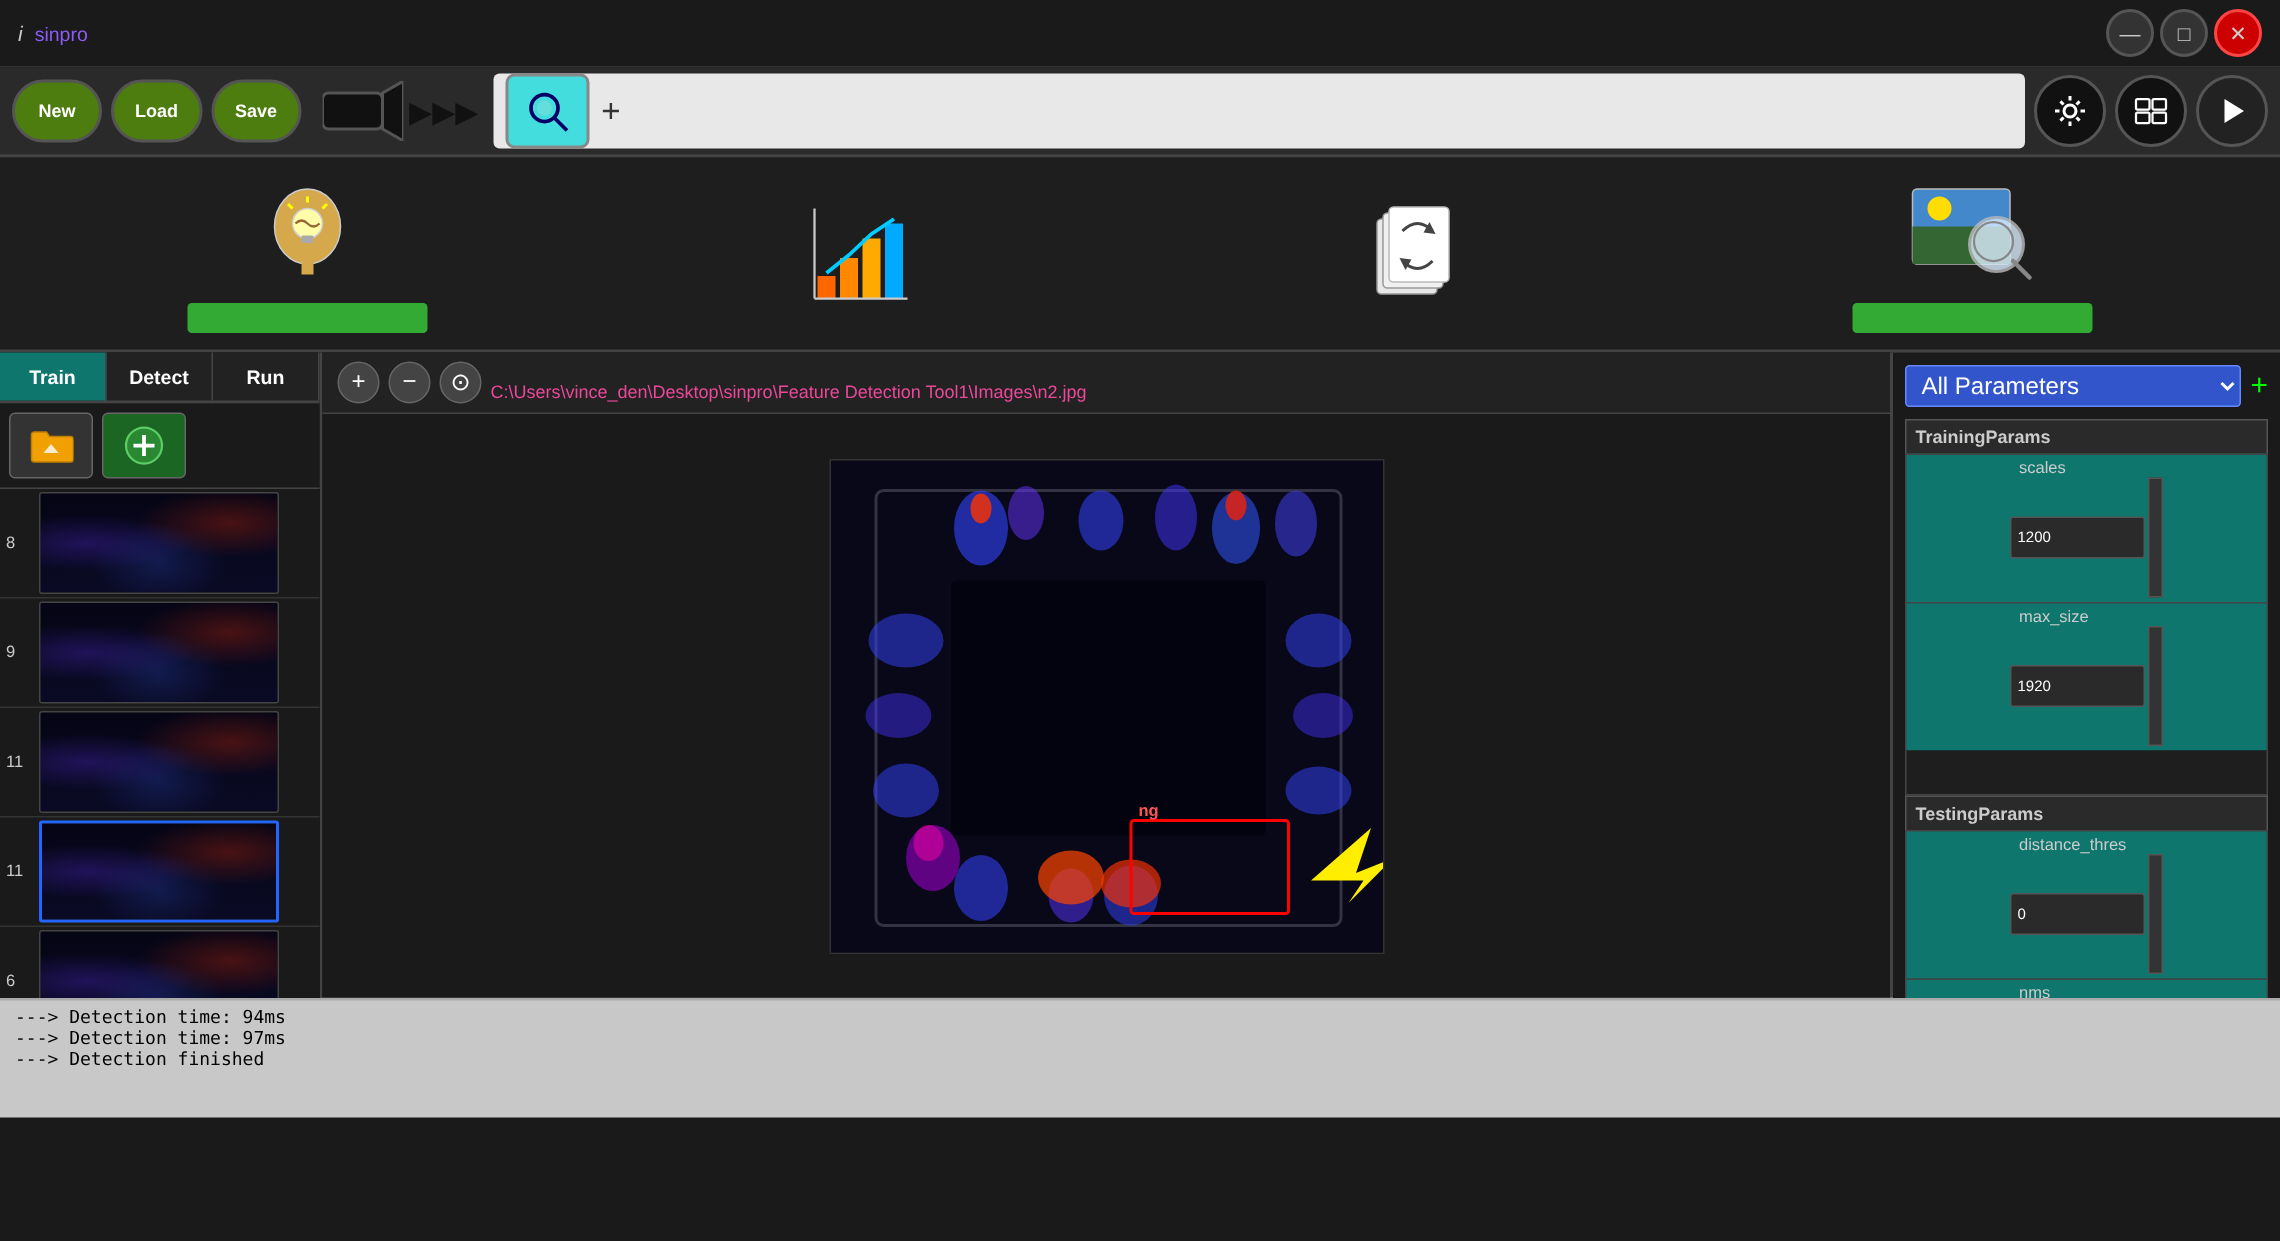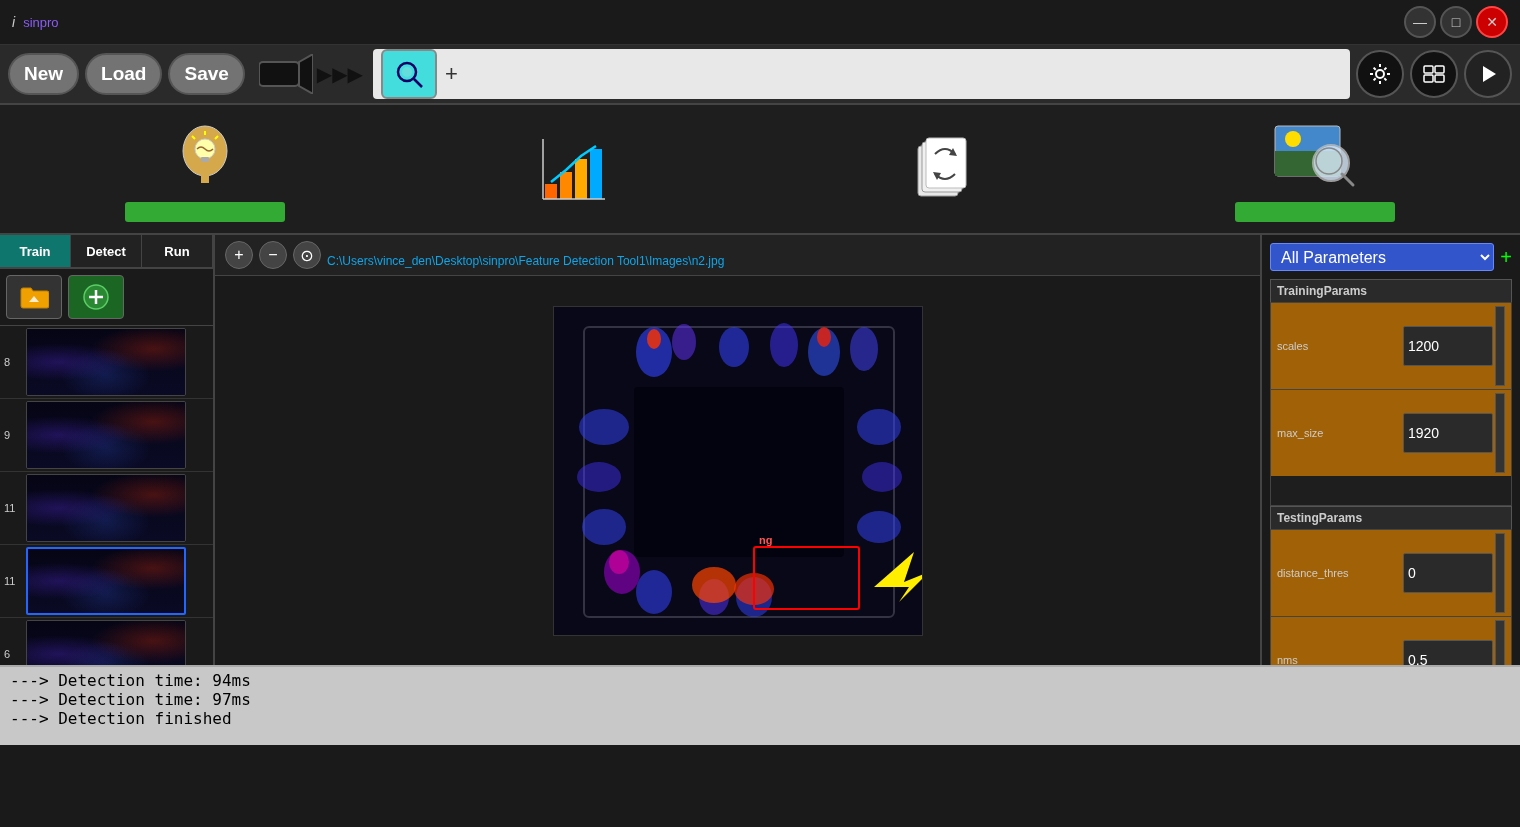--- a/index.html
+++ b/index.html
@@ -19,21 +19,21 @@
     }
 
     
     #toolbar {
       width: 100%; height: 60px; background: #2a2a2a;
       display: flex; align-items: center; padding: 0 8px; gap: 6px;
       border-bottom: 2px solid #444;
     }
     .tb-btn {
       height: 42px; min-width: 60px; border-radius: 22px;
-      background: #737373; color: #fff; font-size: 19px; font-weight: bold;
+      background: #4d7c0f; color: #fff; font-size: 12px; font-weight: bold;
       border: 2px solid #555; cursor: pointer; padding: 0 14px;
       display: flex; align-items: center; justify-content: center;
     }
     .tb-icon-btn {
       width: 48px; height: 48px; border-radius: 50%;
       background: #111; border: 2px solid #555; cursor: pointer;
       display: flex; align-items: center; justify-content: center; color: #fff;
     }
     .search-tab {
       width: 56px; height: 50px; background: #4dd; border-radius: 6px;
@@ -110,21 +110,21 @@
     }
     .image-toolbar {
       display: flex; align-items: center; gap: 6px; padding: 6px 10px;
       background: #222; border-bottom: 1px solid #444;
     }
     .zoom-btn {
       width: 28px; height: 28px; border-radius: 50%; background: #444;
       border: 1px solid #666; color: #fff; font-size: 16px; cursor: pointer;
       display: flex; align-items: center; justify-content: center;
     }
-    .filepath { color: #0ea5e9; font-size: 12px; margin-top: 12px; }
+    .filepath { color: #ec4899; font-size: 12px; margin-top: 12px; }
     .image-area {
       flex: 1; display: flex; align-items: center; justify-content: center;
       background: #1a1a1a; position: relative; overflow: hidden;
     }
     .chip-image {
       width: 370px; height: 330px;
       background: linear-gradient(180deg, #0a0a1a 0%, #151530 100%);
       border: 1px solid #333; position: relative; overflow: hidden;
     }
 
@@ -141,39 +141,40 @@
       border: 1px solid #6688ff; border-radius: 3px; font-size: 16px; padding: 0 6px;
     }
     .params-add { color: #0f0; font-size: 20px; cursor: pointer; }
     .param-group { }
     .param-group-header {
       background: #2a2a2a; color: #ccc; font-size: 12px; font-weight: bold;
       padding: 4px 6px; border: 1px solid #555; border-bottom: none;
       display: flex; align-items: center;
     }
     .param-row {
-      display: flex; align-items: center; justify-content: space-between;
+      display: flex; align-items: center; justify-content: flex-end;
       padding: 3px 6px; border: 1px solid #444; border-bottom: none;
-      background: #a16207;
+      background: #0f766e;
+      flex-direction: column;
     }
     .param-row:last-child { border-bottom: 1px solid #444; }
     .param-label { color: #ccc; font-size: 11px; min-width: 90px; }
     .param-val-wrap { display: flex; align-items: center; gap: 2px; }
     .param-input {
-      width: 90px; height: 40px; background: #2a2a2a; color: #fff;
-      border: 1px solid #555; border-radius: 2px; font-size: 14px; padding: 12px 4px;
+      width: 90px; height: 28px; background: #2a2a2a; color: #fff;
+      border: 1px solid #555; border-radius: 2px; font-size: 10px; padding: 12px 4px;
     }
     .param-scroll { width: 10px; height: 80px; background: #333; border: 1px solid #555; }
 
     
     #logbar {
       width: 100%; background: #c8c8c8; border-top: 2px solid #aaa;
       padding: 4px 10px; height: 80px; overflow-y: auto;
     }
-    .log-line { color: #000; font-size: 16px; font-family: monospace; }
+    .log-line { color: #000; font-size: 12px; font-family: monospace; }
 
     
     .thumb-heat {
       width: 100%; height: 100%;
       background: radial-gradient(ellipse at 20% 50%, #6633ff44 0%, transparent 40%),
                   radial-gradient(ellipse at 80% 30%, #ff330044 0%, transparent 35%),
                   radial-gradient(ellipse at 50% 70%, #3366ff33 0%, transparent 40%),
                   linear-gradient(180deg, #050515 0%, #0a0a25 100%);
     }
 

